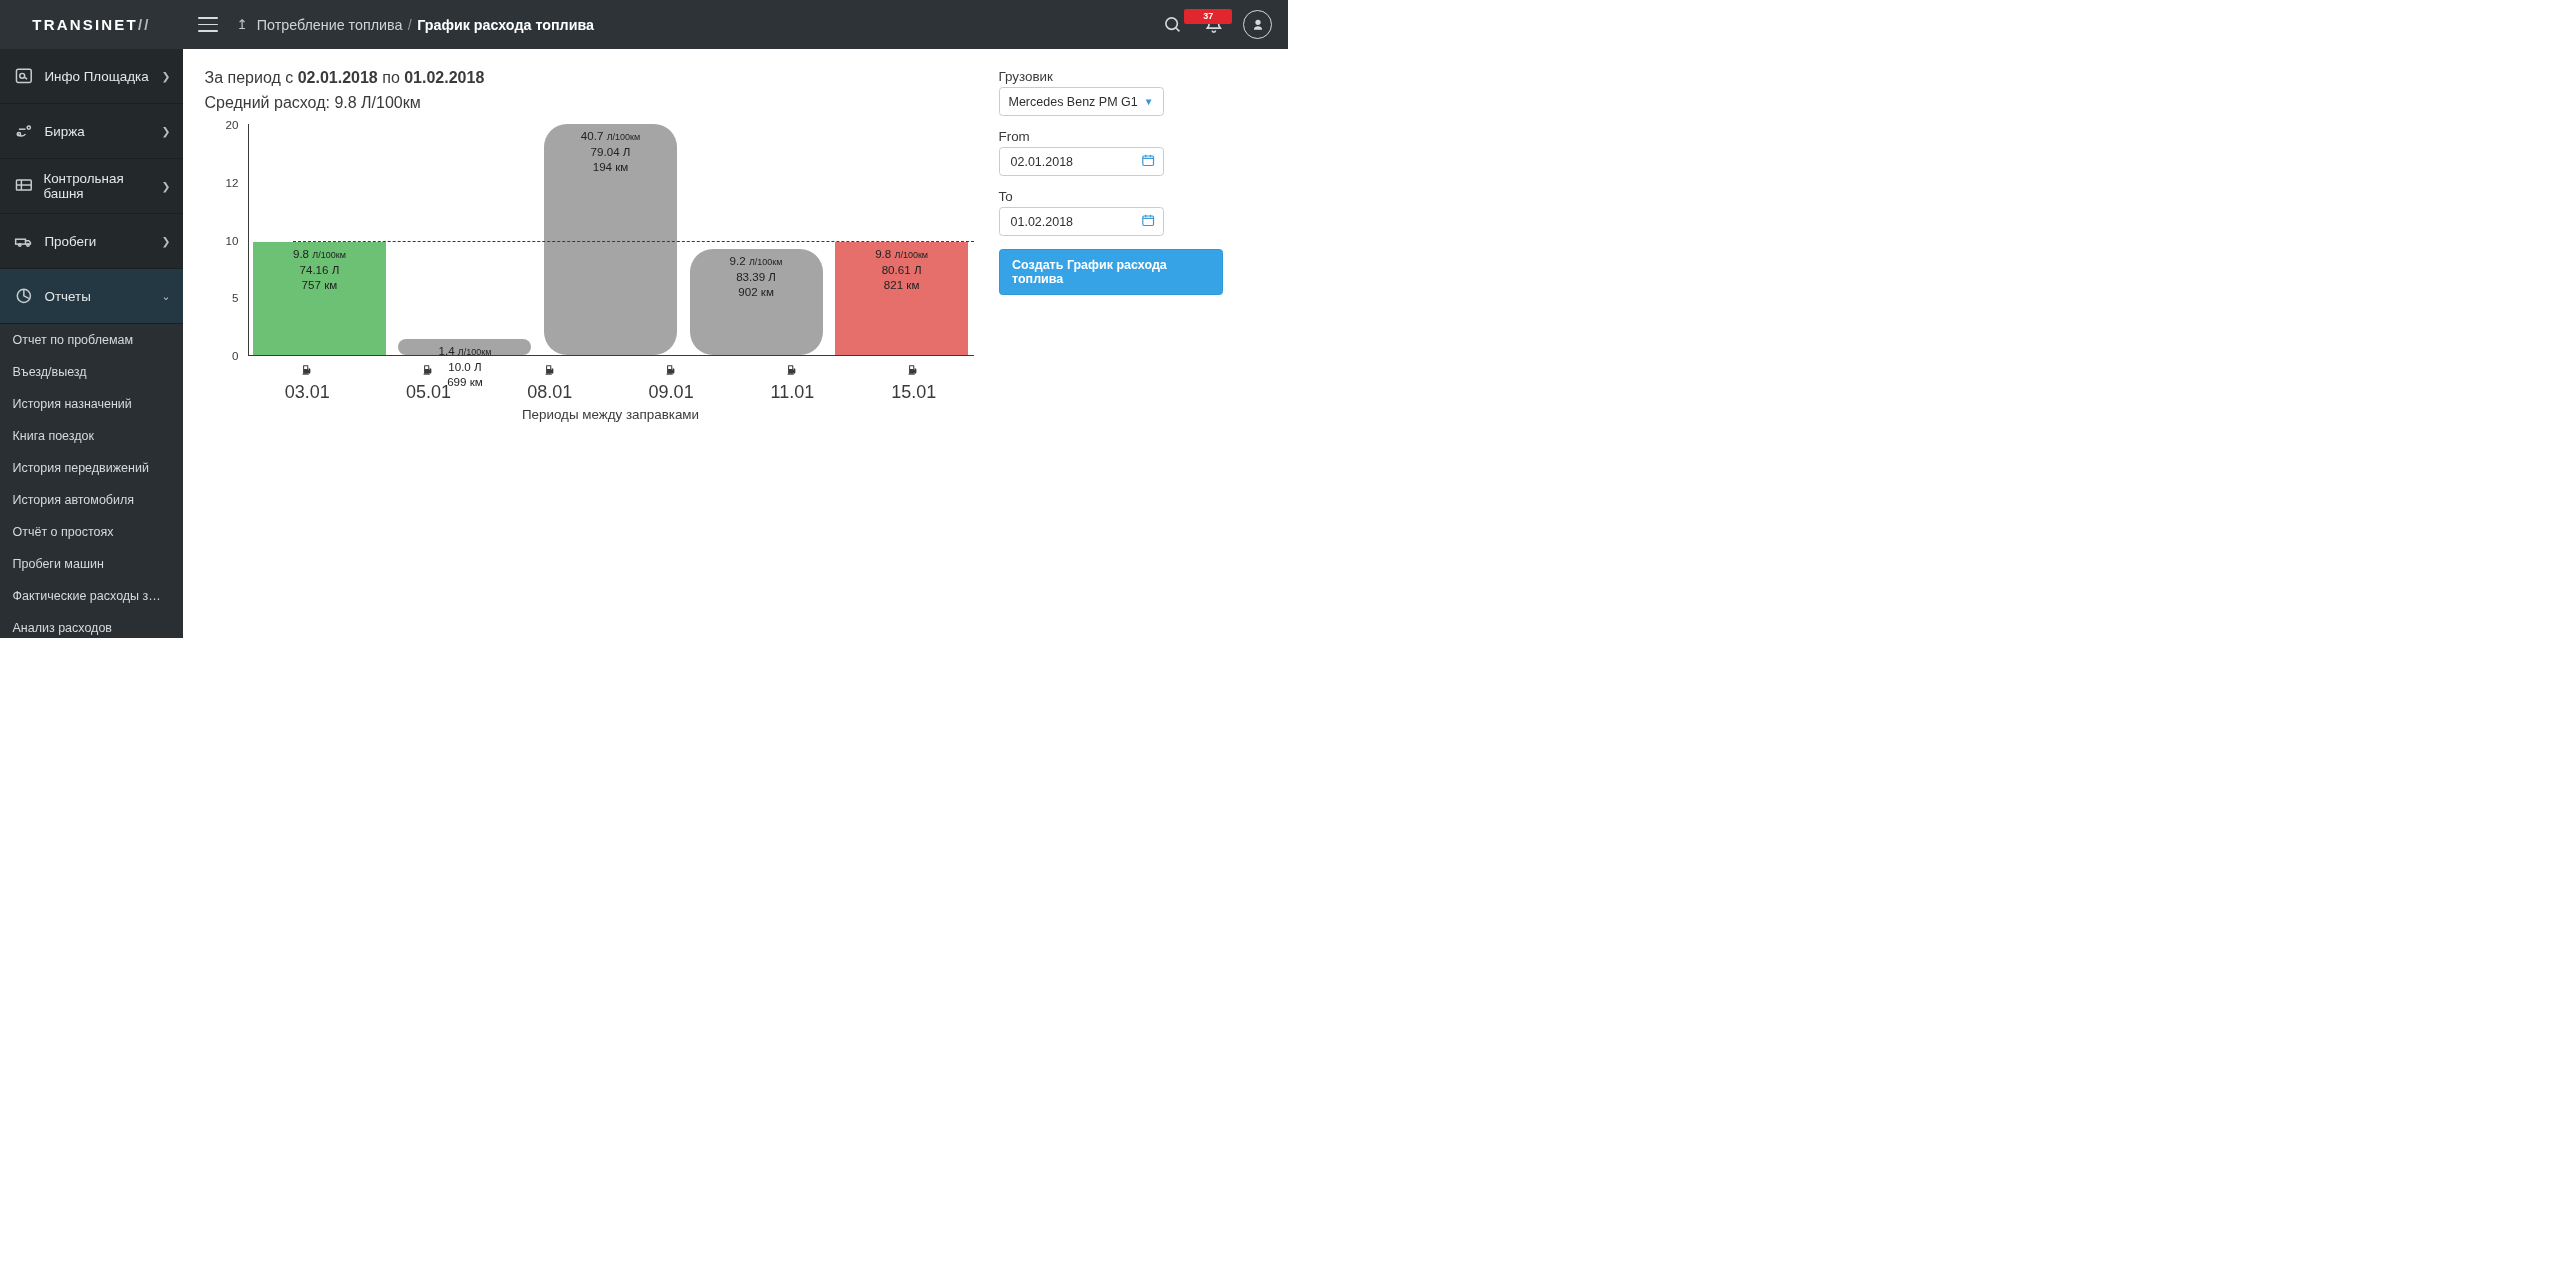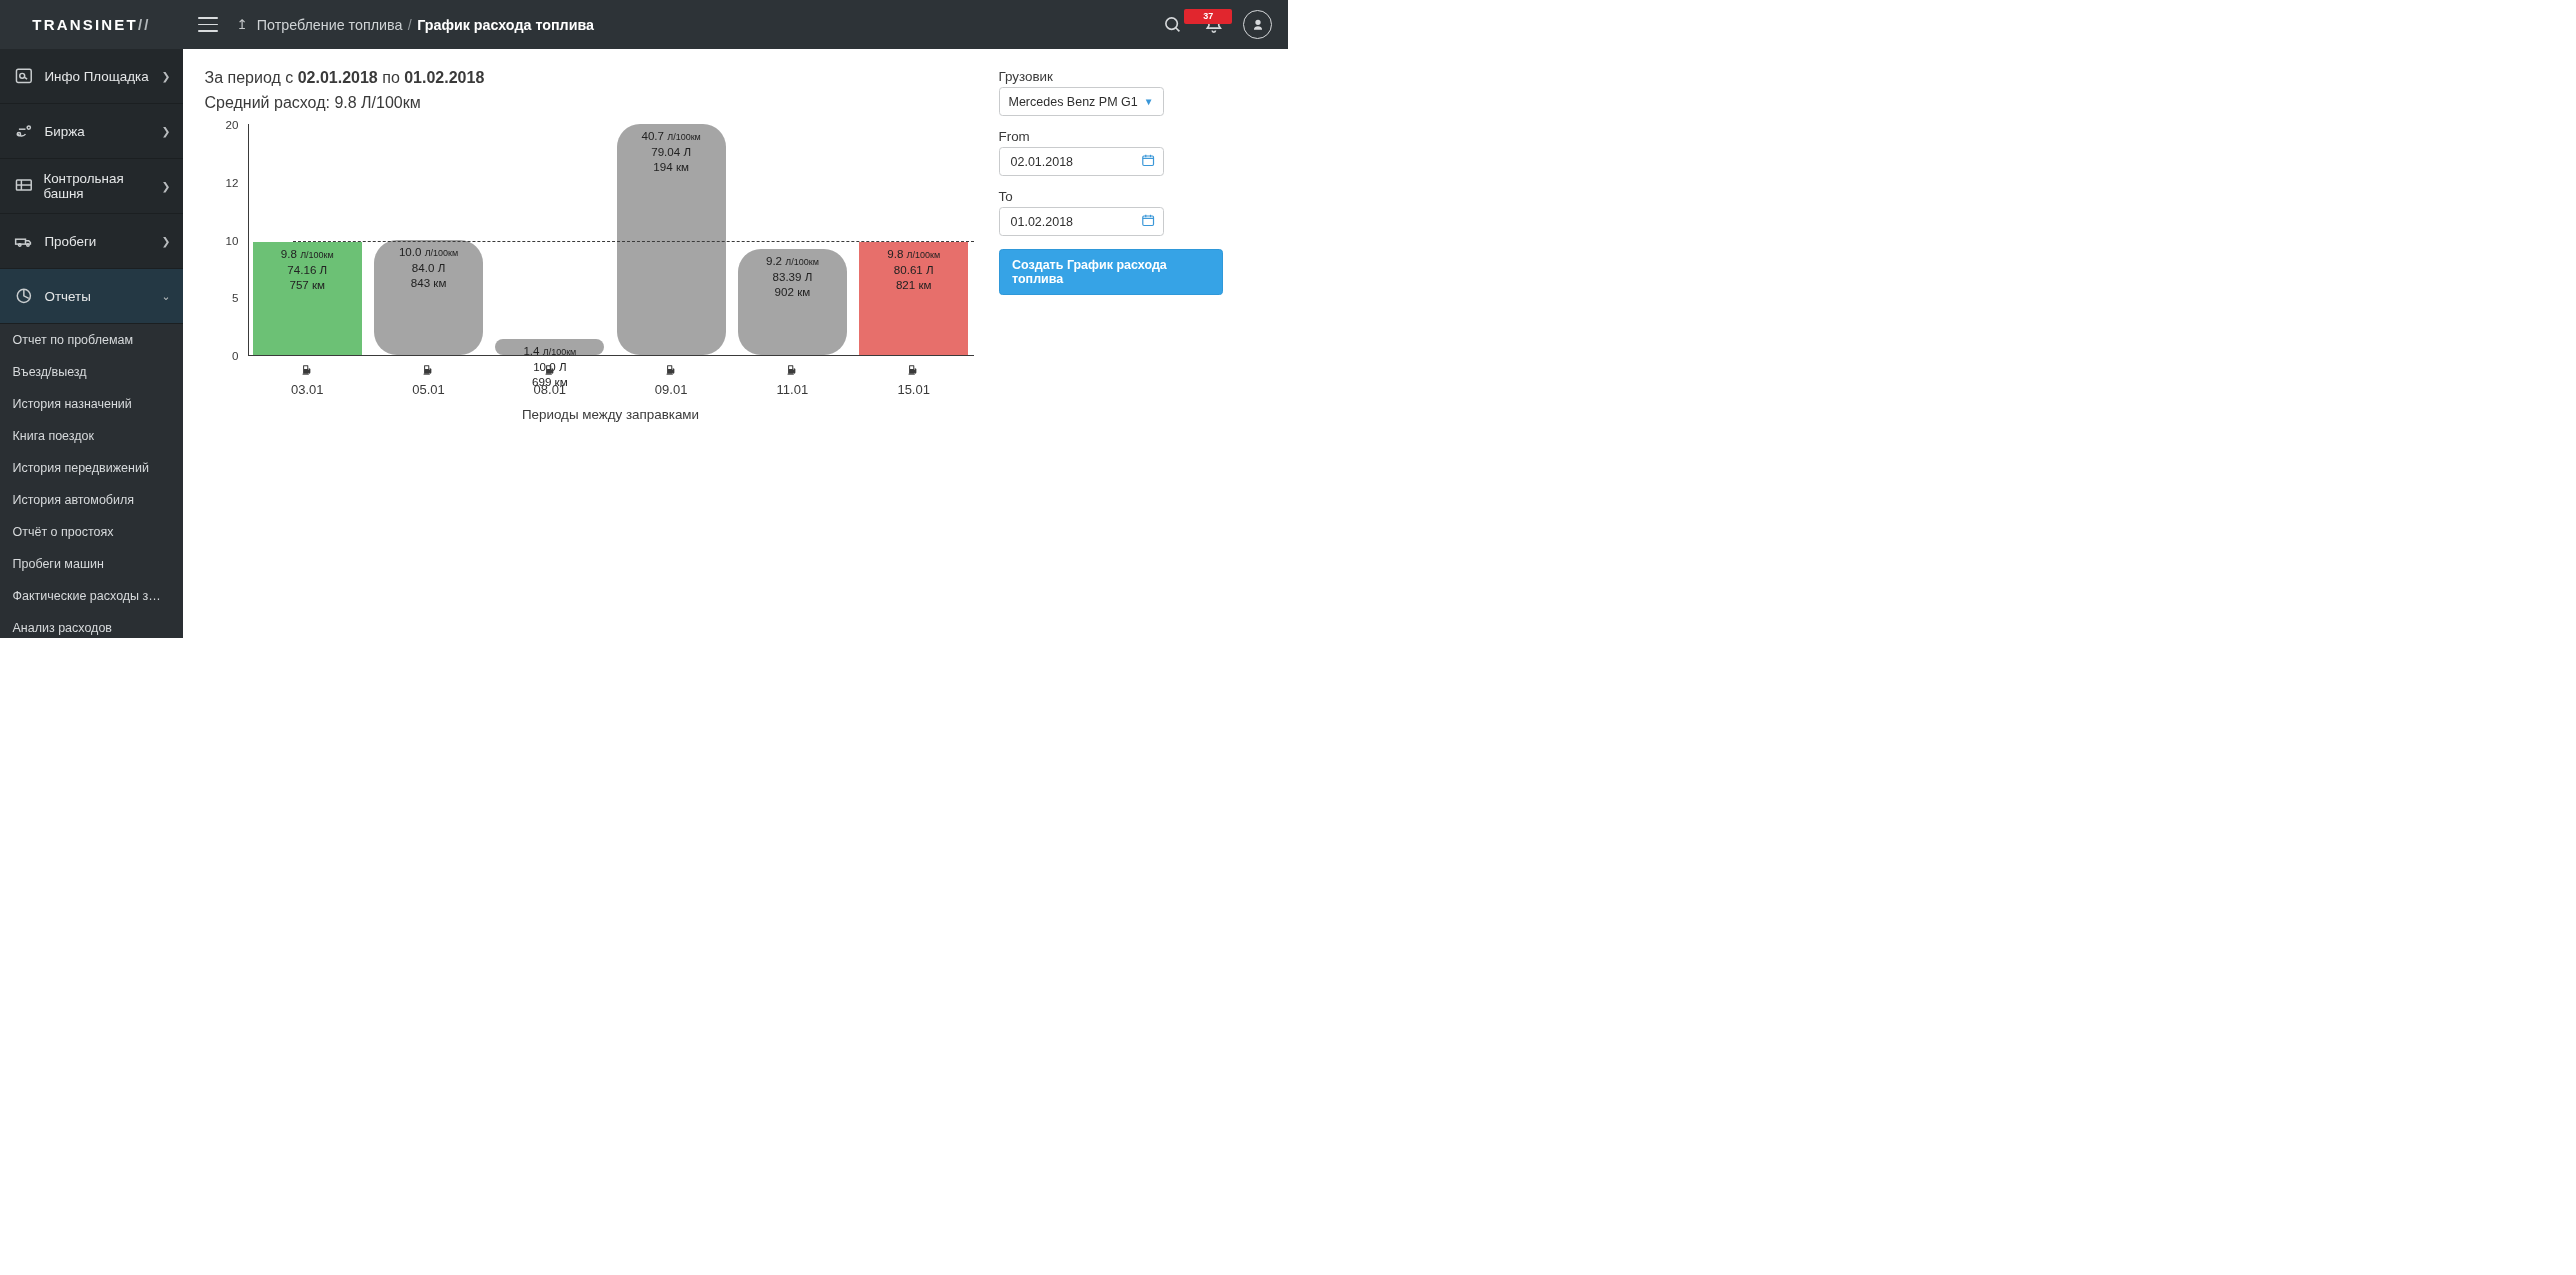--- a/index.html
+++ b/index.html
@@ -134,21 +134,21 @@
   .bar.gray{background:var(--bar-gray);border-radius:23px;}
   .bar.green{background:var(--bar-green);}
   .bar.red{background:var(--bar-red);}
   .bar-lbl{
     position:absolute;left:0;right:0;top:3.6px;
     text-align:center;font-size:11.6px;color:#222;line-height:1.35;
     white-space:nowrap;
   }
   .bar-lbl .u{font-size:9px;}
   .x-ticks{position:absolute;left:43px;right:0;top:243px;display:flex;gap:12.5px;padding:0 5.4px;}
-  .x-tick{flex:1;text-align:center;color:#3a3a3a;font-size:13px;}
+  .x-tick{flex:1;text-align:center;color:#3a3a3a;font-size:18px;}
   .x-tick .pump{display:block;margin:0 auto 3.6px;width:12.5px;height:16px;}
   .x-title{position:absolute;left:43px;right:0;top:288px;text-align:center;color:#3a3a3a;font-size:13.4px;}
 
   
   .f-label{font-size:13.4px;color:#3a3a3a;margin-bottom:3.6px;margin-top:0;}
   .f-group{margin-bottom:12.5px;}
   .f-select,.f-input{
     width:165px;height:29px;
     border:0.9px solid var(--input-border);border-radius:3.6px;
     padding:0 9px;font-size:12.5px;color:#2f2f2f;background:#fff;
@@ -293,25 +293,20 @@
           <div class="y-tick" style="bottom: 115px;">10</div>
           <div class="y-tick" style="bottom: 173px;">12</div>
           <div class="y-tick" style="bottom: 231px;">20</div>
         </div>
       <div class="axis-line-y"></div>
       <div class="plot">
         <div class="bars" id="bars">
             <div class="bar-slot">
               <div class="bar green" style="height: 113px;">
                 <div class="bar-lbl">9.8 <span class="u">Л/100км</span><br>74.16 Л<br>757 км</div>
-              </div>
-            </div>
-            <div class="bar-slot">
-              <div class="bar gray" style="height: 115px;">
-                <div class="bar-lbl">10.0 <span class="u">Л/100км</span><br>84.0 Л<br>843 км</div>
               </div>
             </div>
             <div class="bar-slot">
               <div class="bar gray" style="height: 16px;">
                 <div class="bar-lbl">1.4 <span class="u">Л/100км</span><br>10.0 Л<br>699 км</div>
               </div>
             </div>
             <div class="bar-slot">
               <div class="bar gray" style="height: 231px;">
                 <div class="bar-lbl">40.7 <span class="u">Л/100км</span><br>79.04 Л<br>194 км</div>

